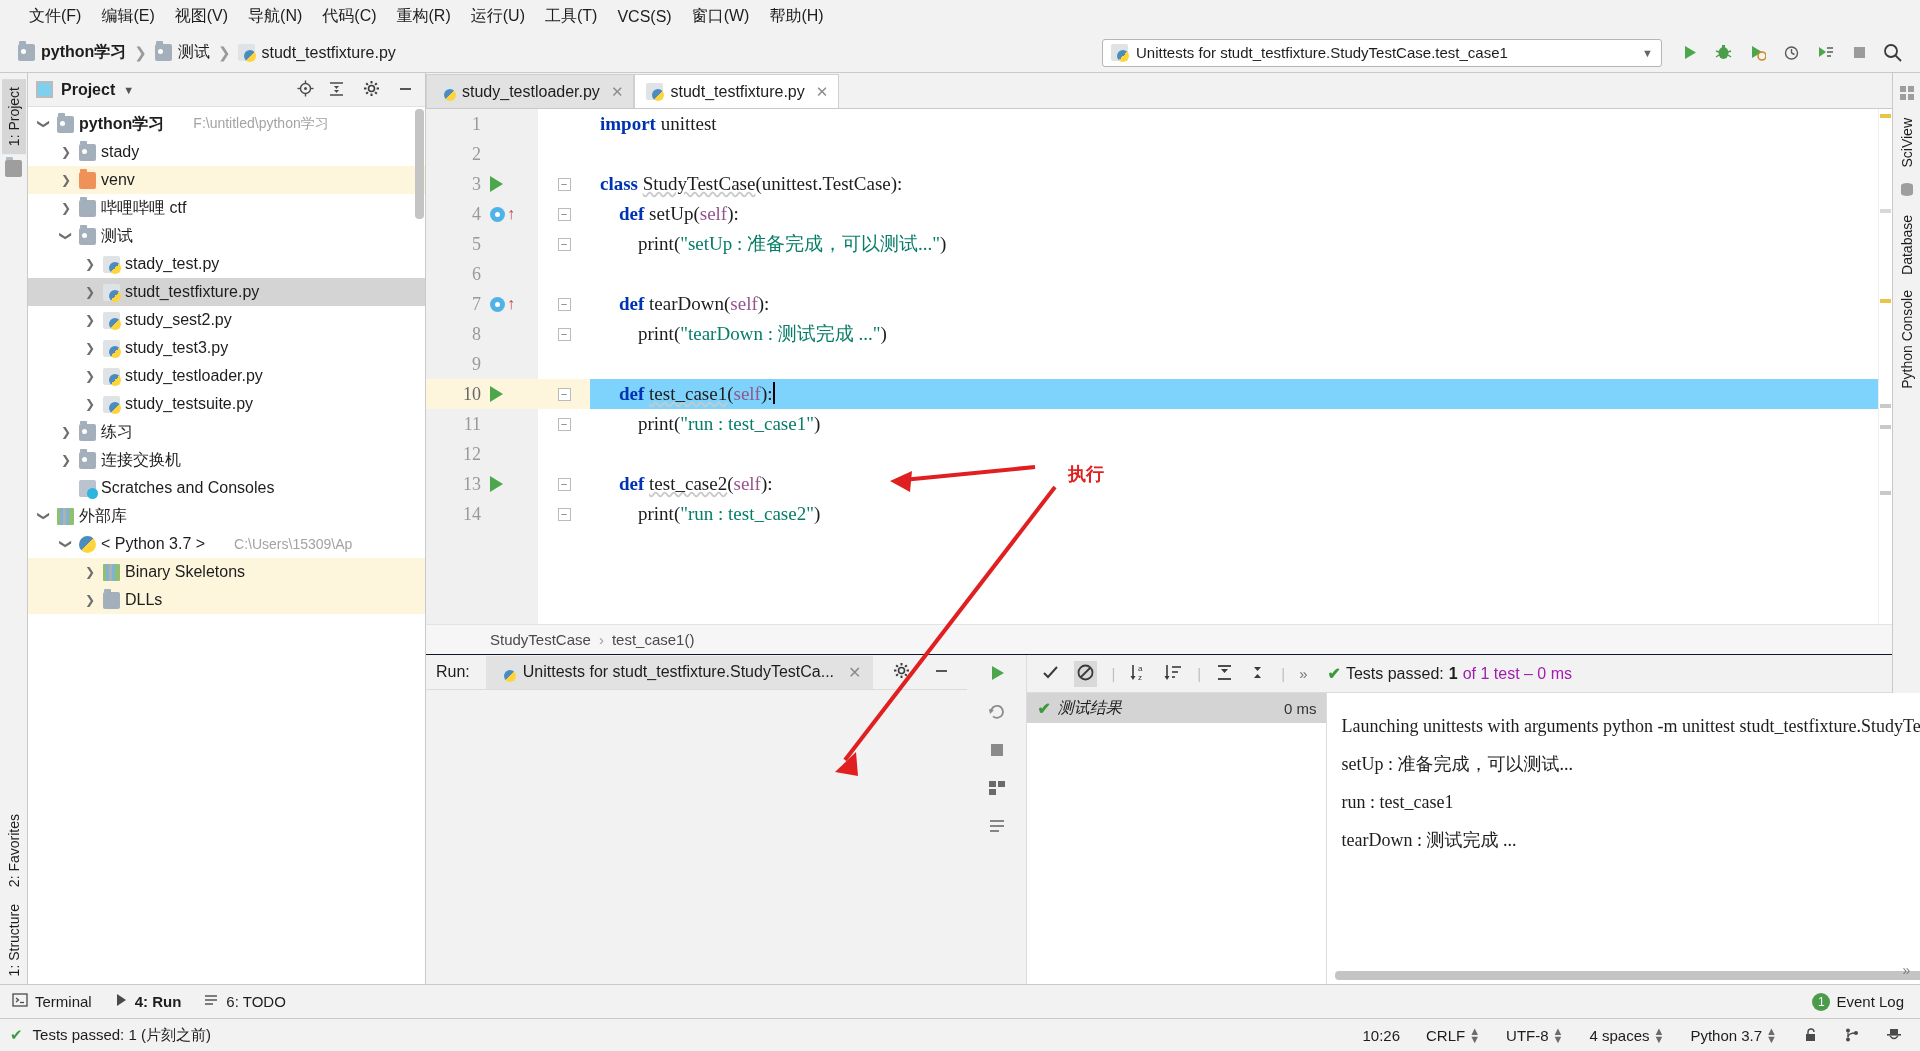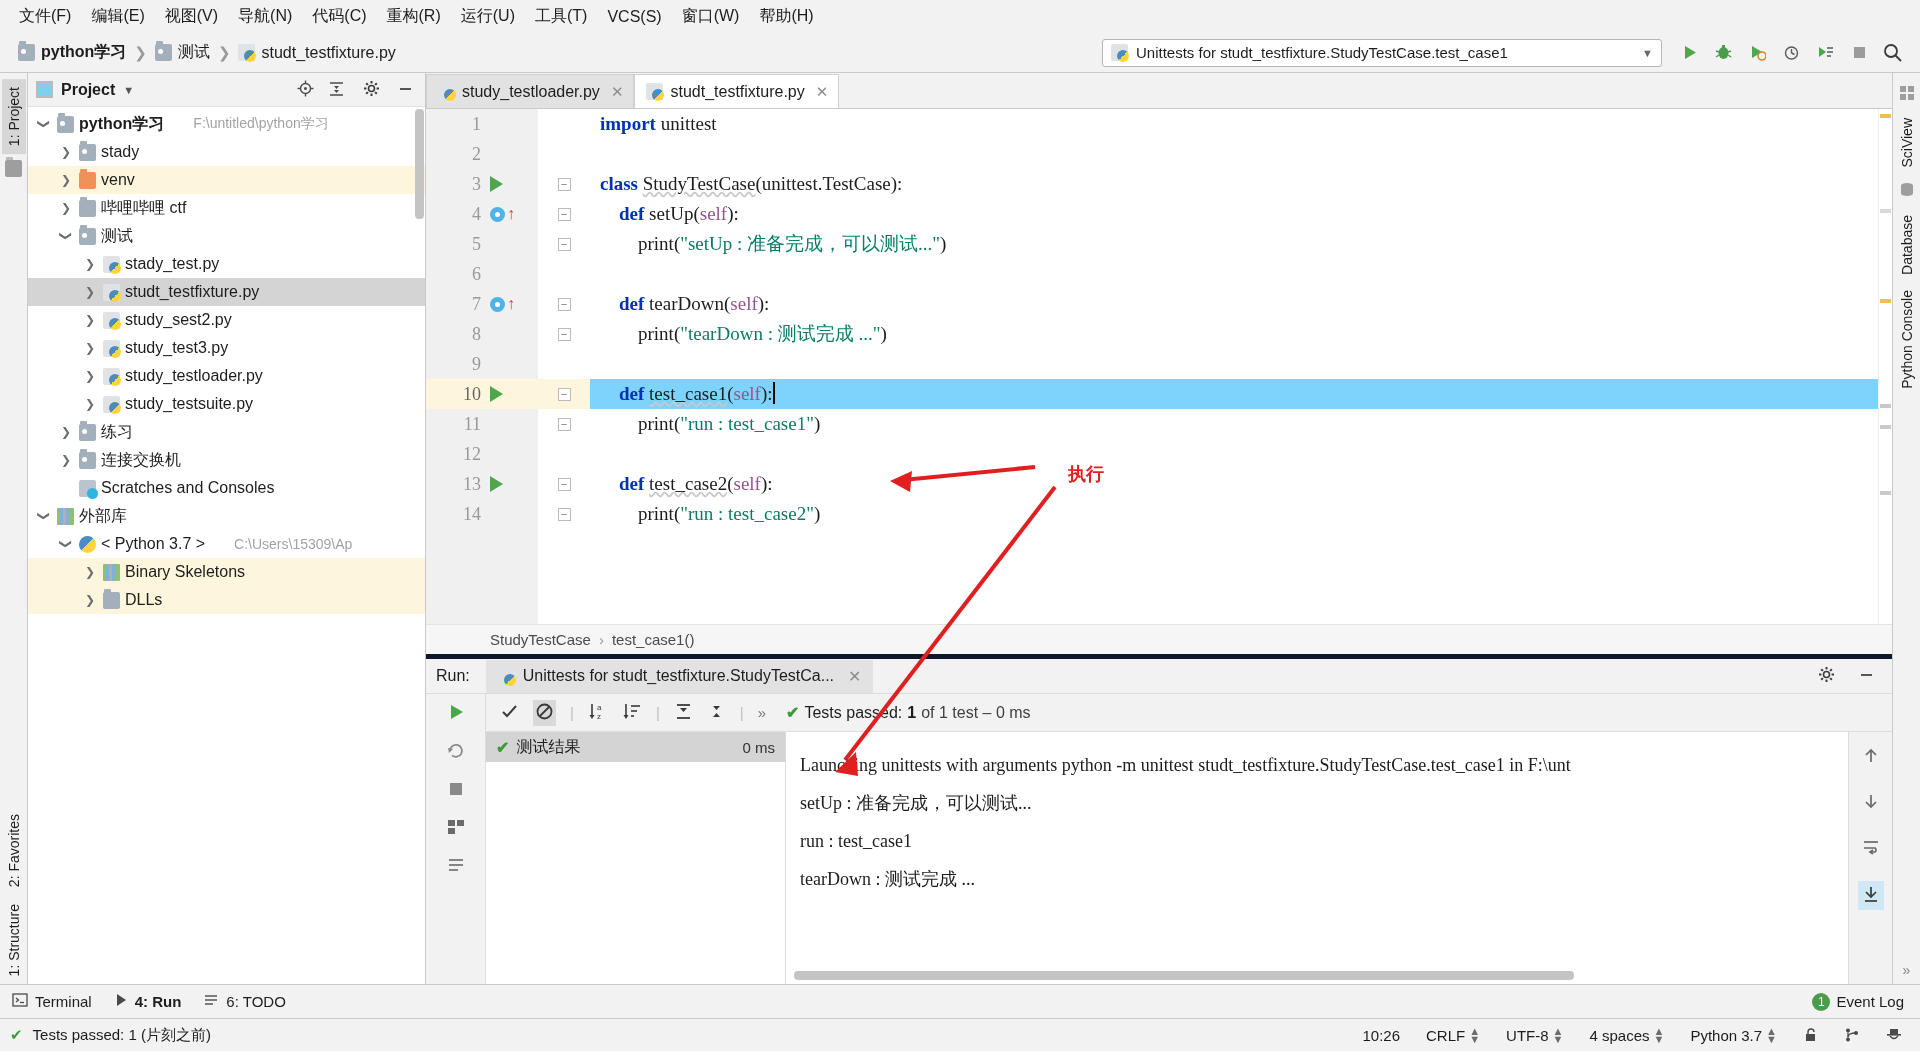--- a/index.html
+++ b/index.html
@@ -7,21 +7,21 @@
     width:1920px; height:1051px; overflow:hidden;
     font-family:"Liberation Sans", sans-serif;
     font-size:15px; color:#1d1d1d;
     background:#f2f2f2;
   }
   .ide{ width:1920px; height:1051px; display:flex; flex-direction:column; background:#f2f2f2;}
 
   
   .menubar{
     height:33px; display:flex; align-items:center; gap:2px;
-    padding-left:10px; background:#f2f2f2; flex:0 0 33px;
+    padding-left:20px; background:#f2f2f2; flex:0 0 33px;
   }
   .menubar .mi{
     padding:3px 9px; font-size:16px; color:#1d1d1d; white-space:nowrap; cursor:default;
   }
 
   
   .navbar{
     height:40px; display:flex; align-items:center; background:#f2f2f2;
     border-bottom:1px solid #c9c9c9; flex:0 0 40px; padding-left:14px; gap:0;
   }
@@ -164,22 +164,22 @@
     padding-left:64px; font-size:15px; color:#4a4a4a; background:#f6f6f6;
     border-top:1px solid #e4e4e4;
   }
   .breadcrumb .sep{ color:#9a9a9a;}
   
   .stripe{ position:absolute; right:0; top:0; width:14px; height:100%; background:#fff; border-left:1px solid #eee;}
   .stripe .mk{ position:absolute; right:1px; width:11px; height:4px;}
 
   
   .runpanel{
-    height:330px; flex:0 0 330px; display:flex; flex-direction:column;
-    background:#f2f2f2; border-top:5px solid #0f172a;
+    height:330px; flex:0 0 330px; display:flex; flex-direction:row;
+    background:#f2f2f2; border-top:1px solid #0f172a;
   }
   .run-header{
     height:35px; flex:0 0 35px; display:flex; align-items:center; background:#f2f2f2;
     border-bottom:1px solid #dcdcdc; padding-left:10px; gap:10px;
   }
   .run-label{ font-size:16px; padding-right:6px;}
   .run-tab{
     display:flex; align-items:center; gap:8px; height:33px; padding:0 12px;
     background:#e2e2e2; font-size:16px; white-space:nowrap; cursor:pointer;
   }
@@ -188,30 +188,30 @@
   .run-toolbar{
     width:60px; flex:0 0 60px; background:#f2f2f2; border-right:1px solid #dcdcdc;
     display:flex; flex-direction:column; align-items:center; padding-top:8px; gap:16px;
   }
   .run-main{ flex:1; display:flex; flex-direction:column; min-width:0;}
   .run-tb2{
     height:38px; flex:0 0 38px; display:flex; align-items:center; gap:14px;
     padding-left:14px; border-bottom:1px solid #dcdcdc; background:#f2f2f2;
   }
   .status-line{ display:flex; align-items:baseline; gap:5px; font-size:16px; margin-left:6px;}
-  .status-line .muted{ color:#404040;}
+  .status-line .muted{ color:#a21caf;}
   .run-split{ flex:1; display:flex; min-height:0;}
   .tests-tree{
     width:300px; flex:0 0 300px; background:#fff; border-right:1px solid #dcdcdc;
   }
   .test-row{
     height:30px; display:flex; align-items:center; gap:7px; padding:0 10px;
     background:#d4d4d4; font-size:16px;
   }
-  .test-row .t{ flex:1;}
+  .test-row .t{ flex:1;font-style:italic;}
   .test-row .ms{ color:#333; font-size:15px;}
   .console{
     flex:1; background:#fff; position:relative; overflow:hidden;
     font-family:"Liberation Serif", serif; font-size:18px; padding:14px 0 0 14px;
     min-width:0;
   }
   .console .line{ height:38px; line-height:38px; white-space:pre; overflow:hidden;}
   .console-scroll-h{
     position:absolute; left:8px; bottom:4px; height:9px; width:780px;
     background:#c4c4c4; border-radius:4px;

